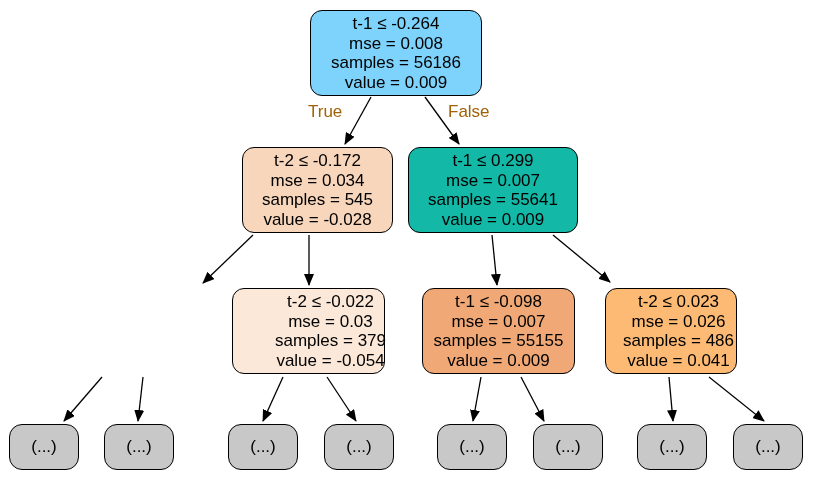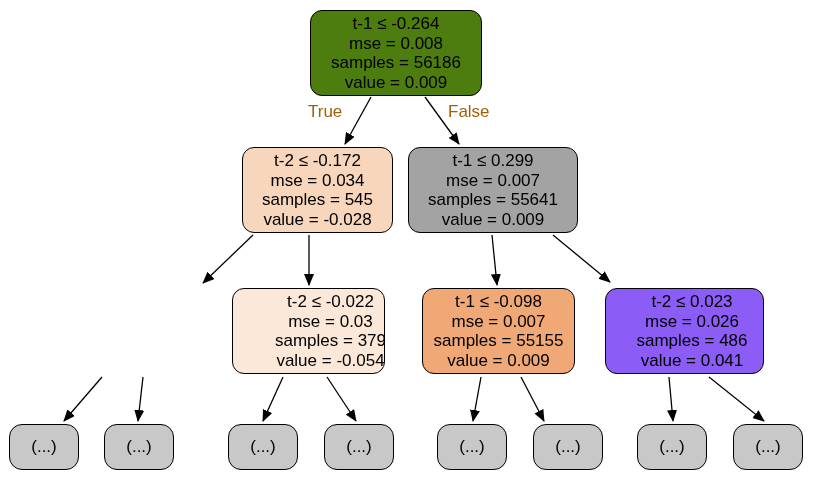--- a/index.html
+++ b/index.html
@@ -78,35 +78,35 @@
       <line x1="481" y1="377" x2="473" y2="421" marker-end="url(#arrowhead)"></line>
       <line x1="521" y1="377" x2="544" y2="421" marker-end="url(#arrowhead)"></line>
       <line x1="669" y1="377" x2="673" y2="421" marker-end="url(#arrowhead)"></line>
       <line x1="709" y1="377" x2="764" y2="421" marker-end="url(#arrowhead)"></line>
     </g>
   </svg>
 
   <div class="edge-label" style="left:308px; top:103px;">True</div>
   <div class="edge-label" style="left:448px; top:103px;">False</div>
 
-  <div class="node" style="left: 310px; top: 10px; width: 172px; background-color: #4d7c0f;">
+  <div class="node" style="left: 310px; top: 10px; width: 172px; background-color: #7dd3fc;">
     <div>t-1 ≤ -0.264</div>
     <div>mse = 0.008</div>
     <div>samples = 56186</div>
     <div>value = 0.009</div>
   </div>
 
   <div class="node" style="left: 234px; top: 147px; width: 151px; background-color: rgb(247, 214, 188); margin-left: 8px;">
     <div>t-2 ≤ -0.172</div>
     <div>mse = 0.034</div>
     <div>samples = 545</div>
     <div>value = -0.028</div>
   </div>
 
-  <div class="node" style="left: 408px; top: 147px; width: 170px; background-color: #a3a3a3;">
+  <div class="node" style="left: 408px; top: 147px; width: 170px; background-color: #14b8a6;">
     <div>t-1 ≤ 0.299</div>
     <div>mse = 0.007</div>
     <div>samples = 55641</div>
     <div>value = 0.009</div>
   </div>
 
 
   <div class="node" style="left: 232px; top: 288px; width: 153px; background-color: rgb(251, 232, 216); padding-left: 44px;">
     <div>t-2 ≤ -0.022</div>
     <div>mse = 0.03</div>
@@ -114,21 +114,21 @@
     <div>value = -0.054</div>
   </div>
 
   <div class="node" style="left: 422px; top: 288px; width: 153px; background-color: rgb(240, 168, 118);">
     <div>t-1 ≤ -0.098</div>
     <div>mse = 0.007</div>
     <div>samples = 55155</div>
     <div>value = 0.009</div>
   </div>
 
-  <div class="node" style="left: 605px; top: 288px; width: 159px; background-color: #8b5cf6; padding-left: 15px;">
+  <div class="node" style="left: 605px; top: 288px; width: 132px; background-color: #fdba74; padding-left: 15px;">
     <div>t-2 ≤ 0.023</div>
     <div>mse = 0.026</div>
     <div>samples = 486</div>
     <div>value = 0.041</div>
   </div>
 
   <div class="leaf" style="left: 9px; background-color: rgb(200, 200, 200);">
     <span>(...)</span>
   </div>
   <div class="leaf" style="left: 104px; background-color: rgb(200, 200, 200);">

